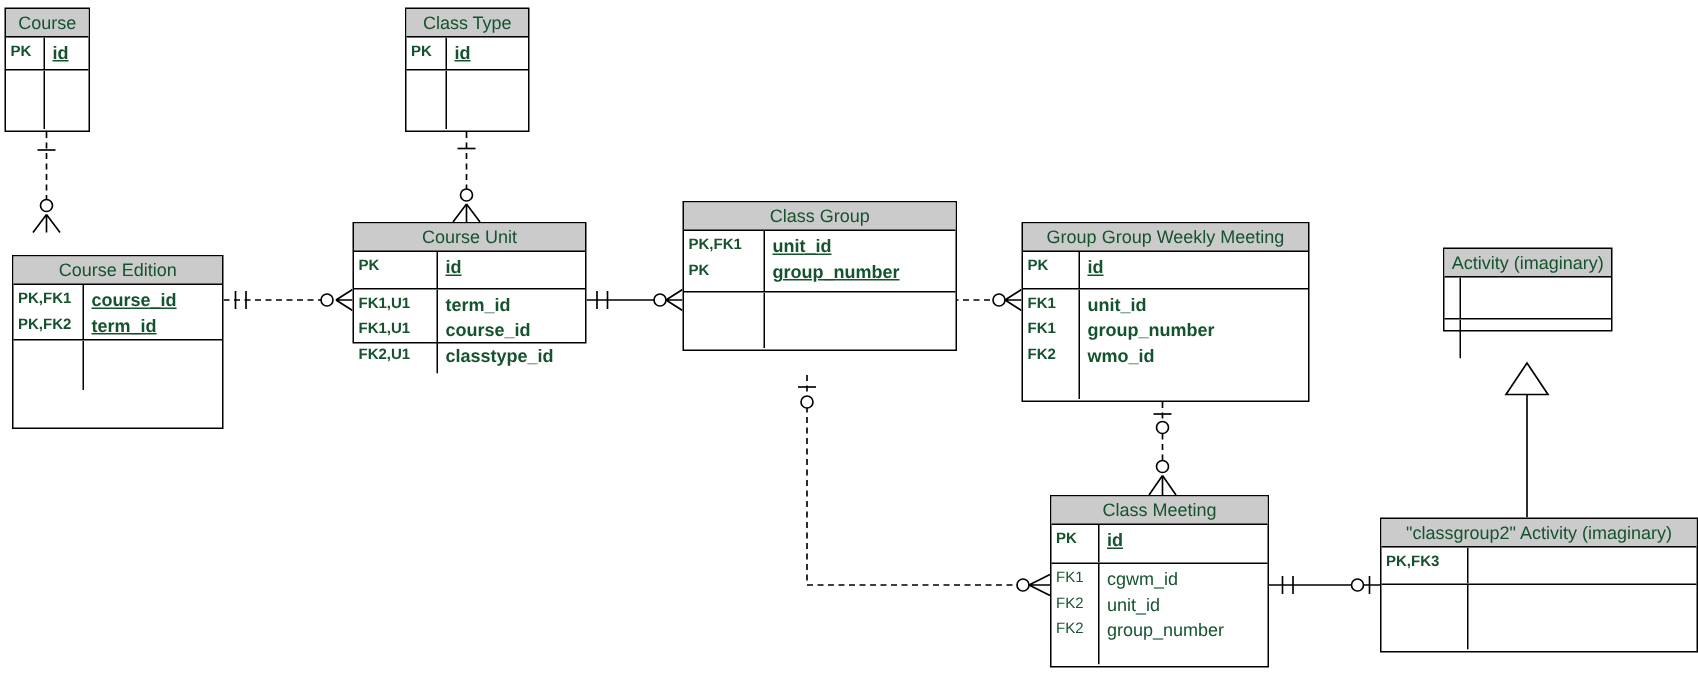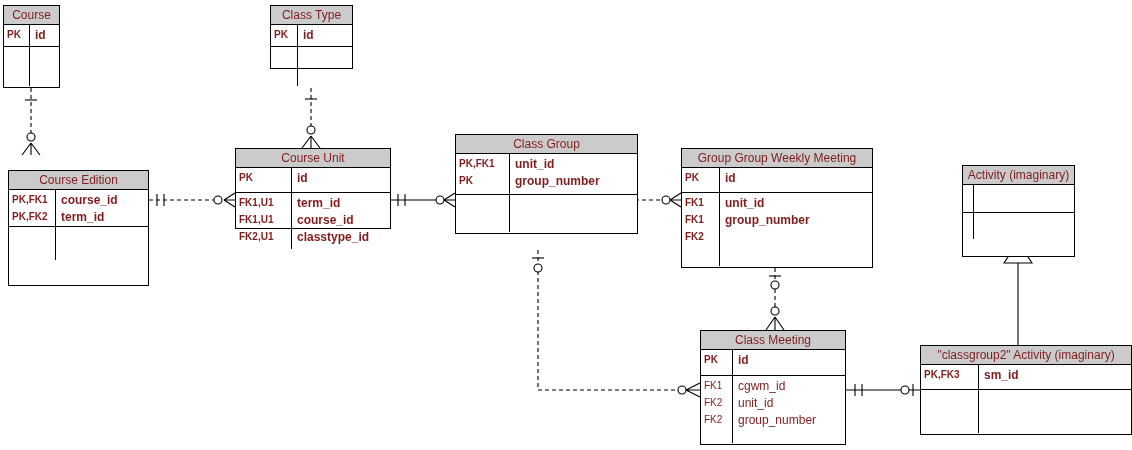--- a/index.html
+++ b/index.html
@@ -1,27 +1,27 @@
 <!DOCTYPE html>
 <html><head>
 <meta charset="utf-8">
 <style>
   *{margin:0;padding:0;box-sizing:border-box}
   body{background:#fff;font-family:"Liberation Sans",sans-serif}
-  #canvas{position:relative;width:1132px;height:450px;background:#fff;overflow:hidden;color:#7f1d1d}
+  #canvas{position:relative;width:1132px;height:450px;background:#fff;overflow:hidden;color:#14532d}
   svg.rel-layer{position:absolute;left:0;top:0}
   .tbl{position:absolute;border:1px solid #000;background:#fff;font-size:12px}
   .hdr{height:19px;line-height:18px;border-bottom:1px solid #000;background:#cbcbcb;text-align:center;white-space:nowrap;overflow:hidden}
   .sec{display:flex;overflow:hidden}
   .sec.bt{border-top:1px solid #000}
   .kc{width:var(--kw);flex:none;border-right:1px solid #000;padding:2px 0 0 3px;font-size:10px;overflow:hidden}
   .fc{flex:1;padding:2px 0 0 5px;overflow:hidden}
   .cell{height:17px;line-height:16px;white-space:nowrap}
   .b{font-weight:bold}
-  .u{}
+  .u{text-decoration:underline}
   path,line,circle,polygon{stroke:#000;stroke-width:1.1;fill:none}
   .dash{stroke-dasharray:4 3}
   .oc{fill:#fff}
   .tri{fill:#fff}
 </style>
 </head>
 <body>
 
 <div id="canvas">
 
@@ -100,21 +100,21 @@
       <div class="fc">
           <div class="cell b u">id</div>
         </div>
     </div>
     <div class="sec bt" style="height:40px">
       <div class="kc"></div>
       <div class="fc"></div>
     </div>
   </div>
 
-  <div class="tbl" style="left:270px;top:5px;width:83px;height:64px;--kw:27px">
+  <div class="tbl" style="left:270px;top:5px;width:83px;height:83px;--kw:27px">
     <div class="hdr">Class Type</div>
     <div class="sec" style="height:21px">
       <div class="kc">
           <div class="cell b">PK</div>
         </div>
       <div class="fc">
           <div class="cell b u">id</div>
         </div>
     </div>
     <div class="sec bt" style="height:40px">
@@ -195,25 +195,26 @@
     </div>
     <div class="sec bt" style="height:74px">
       <div class="kc">
         <div class="cell b">FK1</div>
         <div class="cell b">FK1</div>
         <div class="cell b">FK2</div>
       </div>
       <div class="fc">
         <div class="cell b">unit_id</div>
         <div class="cell b">group_number</div>
-      </div>
-    </div>
-  </div>
-
-  <div class="tbl" style="left:962px;top:165px;width:113px;height:92px;--kw:11px">
+        <div class="cell b">wmo_id</div>
+      </div>
+    </div>
+  </div>
+
+  <div class="tbl" style="left:962px;top:165px;width:113px;height:56px;--kw:11px">
     <div class="hdr">Activity (imaginary)</div>
     <div class="sec" style="height:27px">
       <div class="kc"></div>
       <div class="fc"></div>
     </div>
     <div class="sec bt" style="height:27px">
       <div class="kc"></div>
       <div class="fc"></div>
     </div>
   </div>
@@ -241,23 +242,20 @@
       </div>
     </div>
   </div>
 
   <div class="tbl" style="left:920px;top:345px;width:212px;height:90px;--kw:58px">
     <div class="hdr">"classgroup2" Activity (imaginary)</div>
     <div class="sec" style="height:24px">
       <div class="kc">
           <div class="cell b">PK,FK3</div>
         </div>
-      <div class="fc">
-          <div class="cell b u">sm_id</div>
-        </div>
     </div>
     <div class="sec bt" style="height:44px">
       <div class="kc"></div>
       <div class="fc"></div>
     </div>
   </div>
 
 </div>
 
 </body></html>

